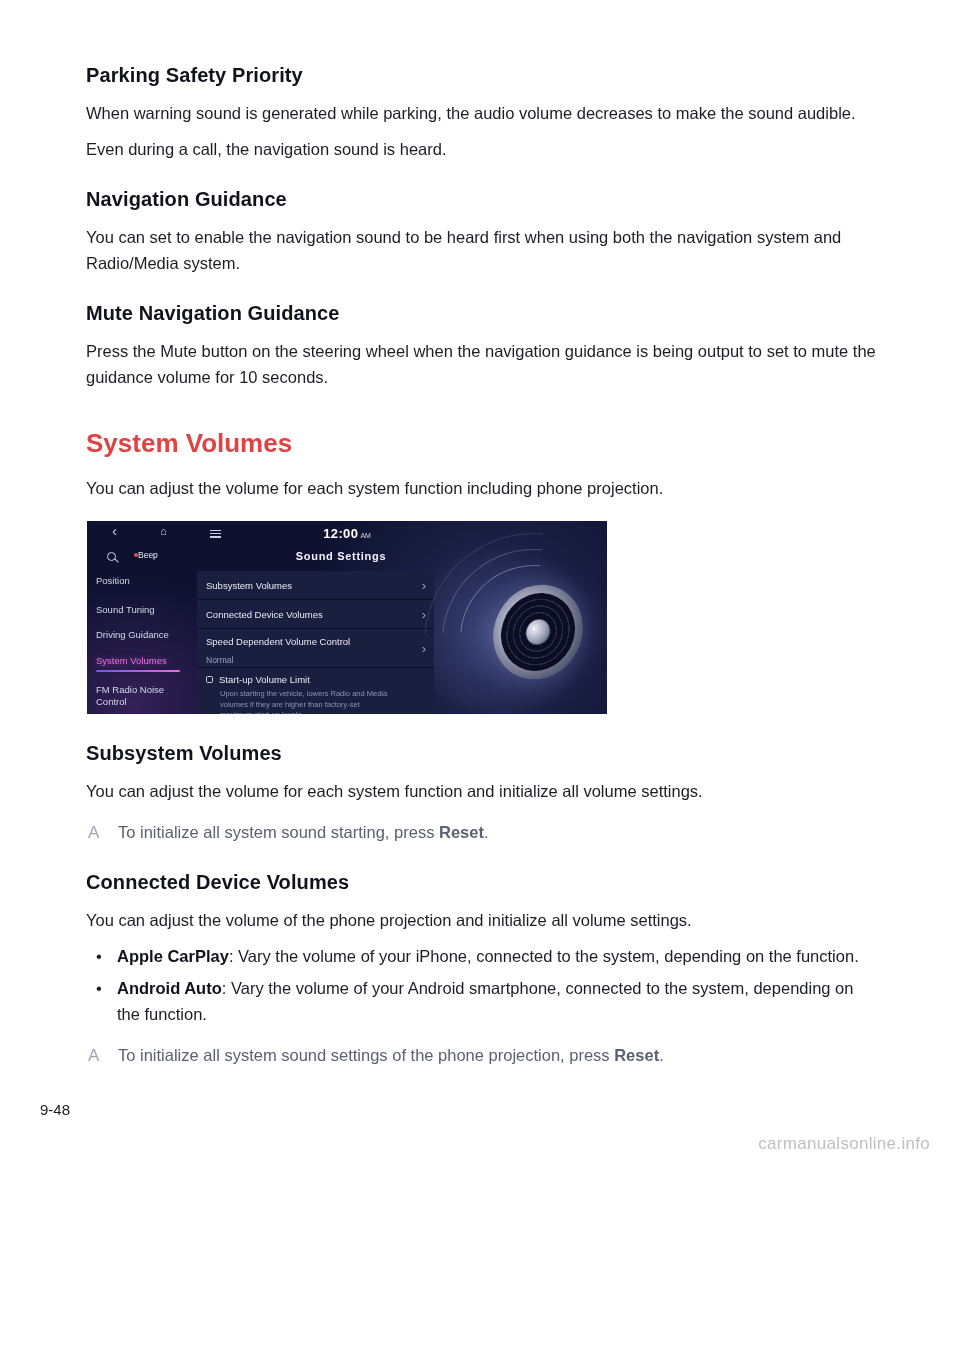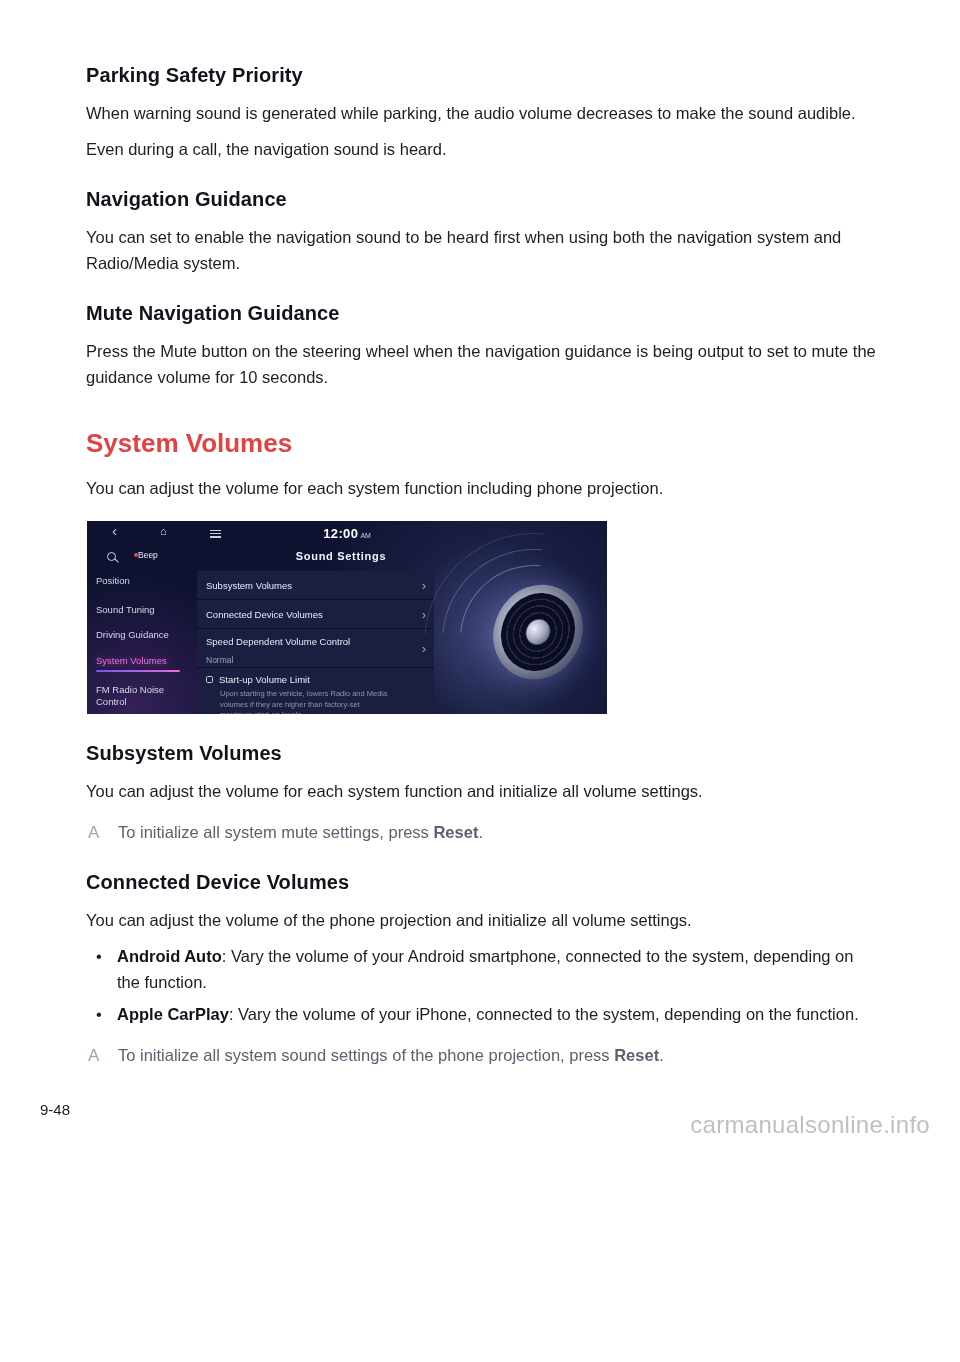--- a/index.html
+++ b/index.html
@@ -75,21 +75,21 @@
   .w3 { left:-60px; top:-48px; width:220px; height:220px; border-top-color:rgba(170,178,215,.18); }
   .ring { position:absolute; left:8px; top:5px; width:92px; height:92px; border-radius:50%;
     background:radial-gradient(circle at 42% 40%, #d6dae6 0%, #a8adc2 35%, #5a5f78 70%, #2c3048 100%);
     box-shadow:0 0 28px rgba(110,120,185,.5); transform:rotate(-14deg) skewY(-6deg); }
   .cone { position:absolute; left:8px; top:8px; width:76px; height:76px; border-radius:50%;
     background:repeating-radial-gradient(circle at 50% 50%, #0b0e22 0 5px, #242948 5px 6.5px); }
   .cap { position:absolute; left:26px; top:26px; width:24px; height:24px; border-radius:50%;
     background:radial-gradient(circle at 38% 32%, #f0f2f8, #9aa0b6 55%, #3a3f58 100%); }
 
   .page-number { position:absolute; left:40px; bottom:44px; font-size:15px; color:#1d1d27; }
-  .watermark { position:absolute; right:30px; bottom:23px; font-size:24px; color:#bfbfbf; letter-spacing:.3px; }
+  .watermark { position:absolute; right:30px; bottom:8px; font-size:17px; color:#bfbfbf; letter-spacing:.3px; }
 </style>
 </head>
 <body>
 
 <div class="page">
   <main class="content">
 
     <h3 class="sec">Parking Safety Priority</h3>
     <p class="body">When warning sound is generated while parking, the audio volume decreases to make the sound audible.</p>
 
@@ -162,29 +162,29 @@
             </span>
           </span>
       </div>
     </div>
 
     <h3 class="sec">Subsystem Volumes</h3>
     <p class="body">You can adjust the volume for each system function and initialize all volume settings.</p>
 
     <div class="note">
       <span class="note-icon">A</span>
-      <span>To initialize all system mute settings, press </span><b>Reset</b><span>.</span>
+      <span>To initialize all system sound starting, press </span><b>Reset</b><span>.</span>
     </div>
 
     <h3 class="sec">Connected Device Volumes</h3>
     <p class="body">You can adjust the volume of the phone projection and initialize all volume settings.</p>
 
     <ul class="bullets">
+      <li><b>Apple CarPlay</b><span>: Vary the volume of your iPhone, connected to the system, depending on the function.</span></li>
       <li><b>Android Auto</b><span>: Vary the volume of your Android smartphone, connected to the system, depending on the function.</span></li>
-      <li><b>Apple CarPlay</b><span>: Vary the volume of your iPhone, connected to the system, depending on the function.</span></li>
     </ul>
 
     <div class="note">
       <span class="note-icon">A</span>
       <span>To initialize all system sound settings of the phone projection, press </span><b>Reset</b><span>.</span>
     </div>
 
   </main>
 
   <div class="page-number">9-48</div>

